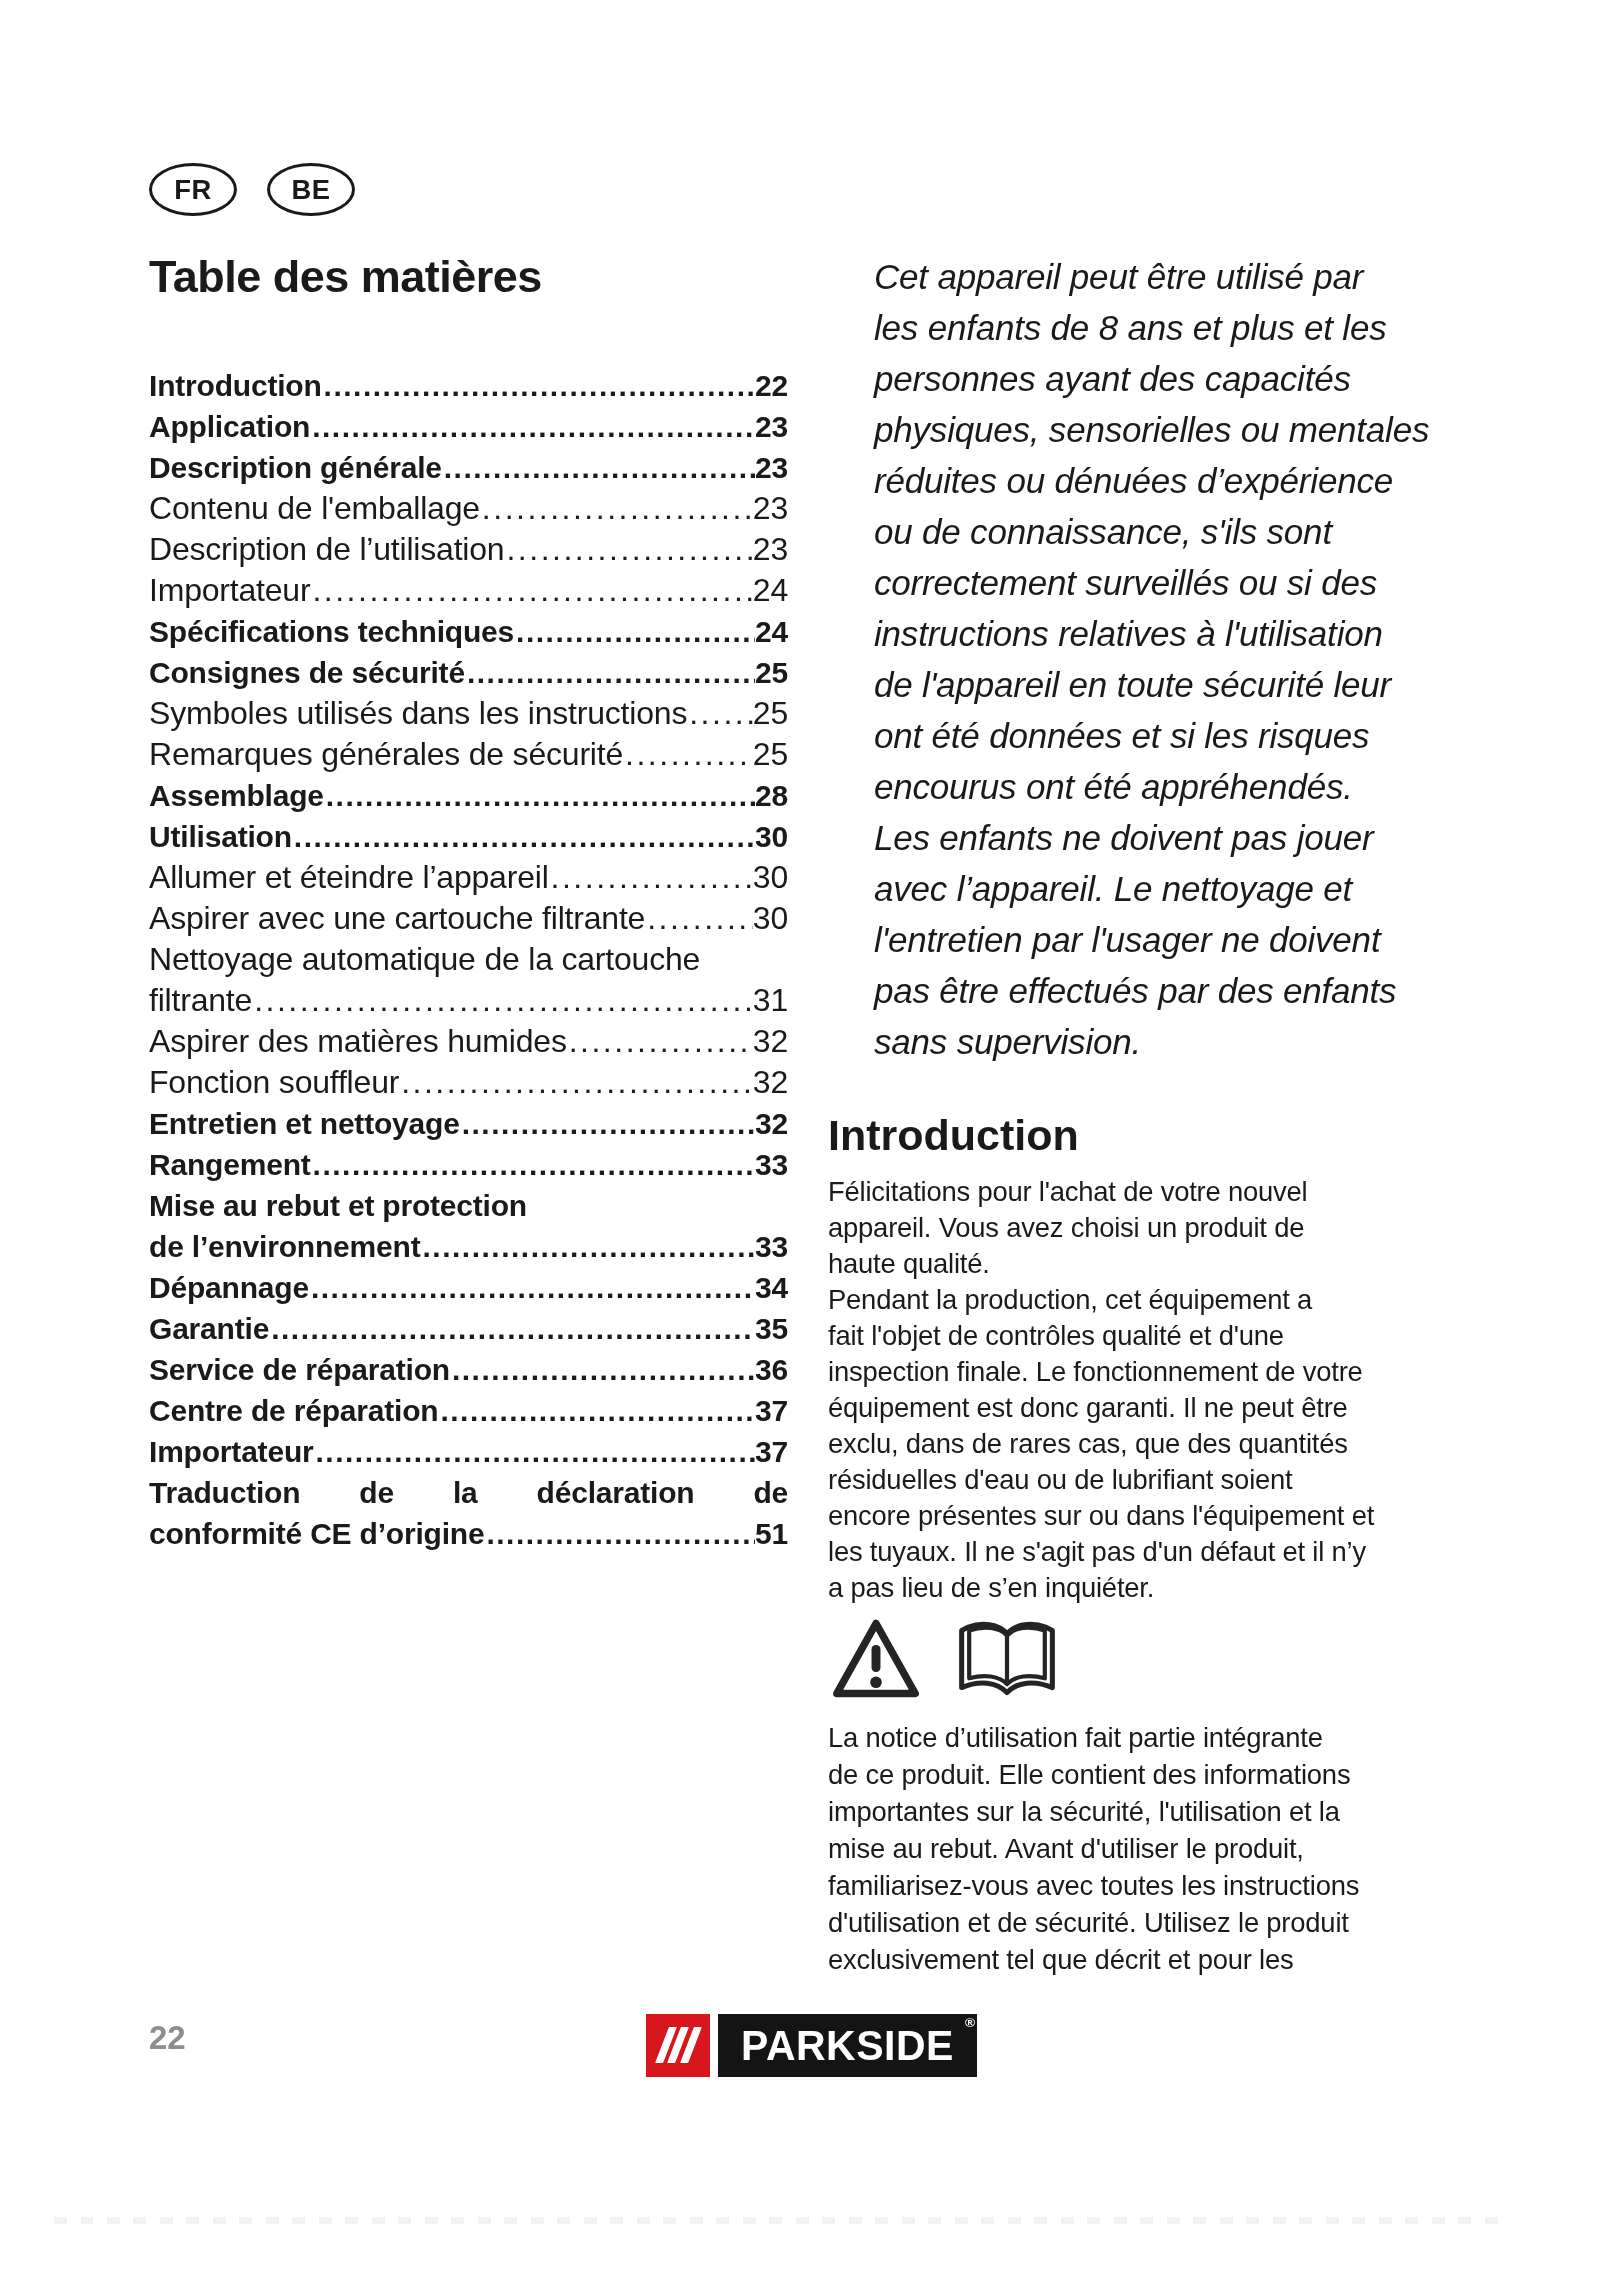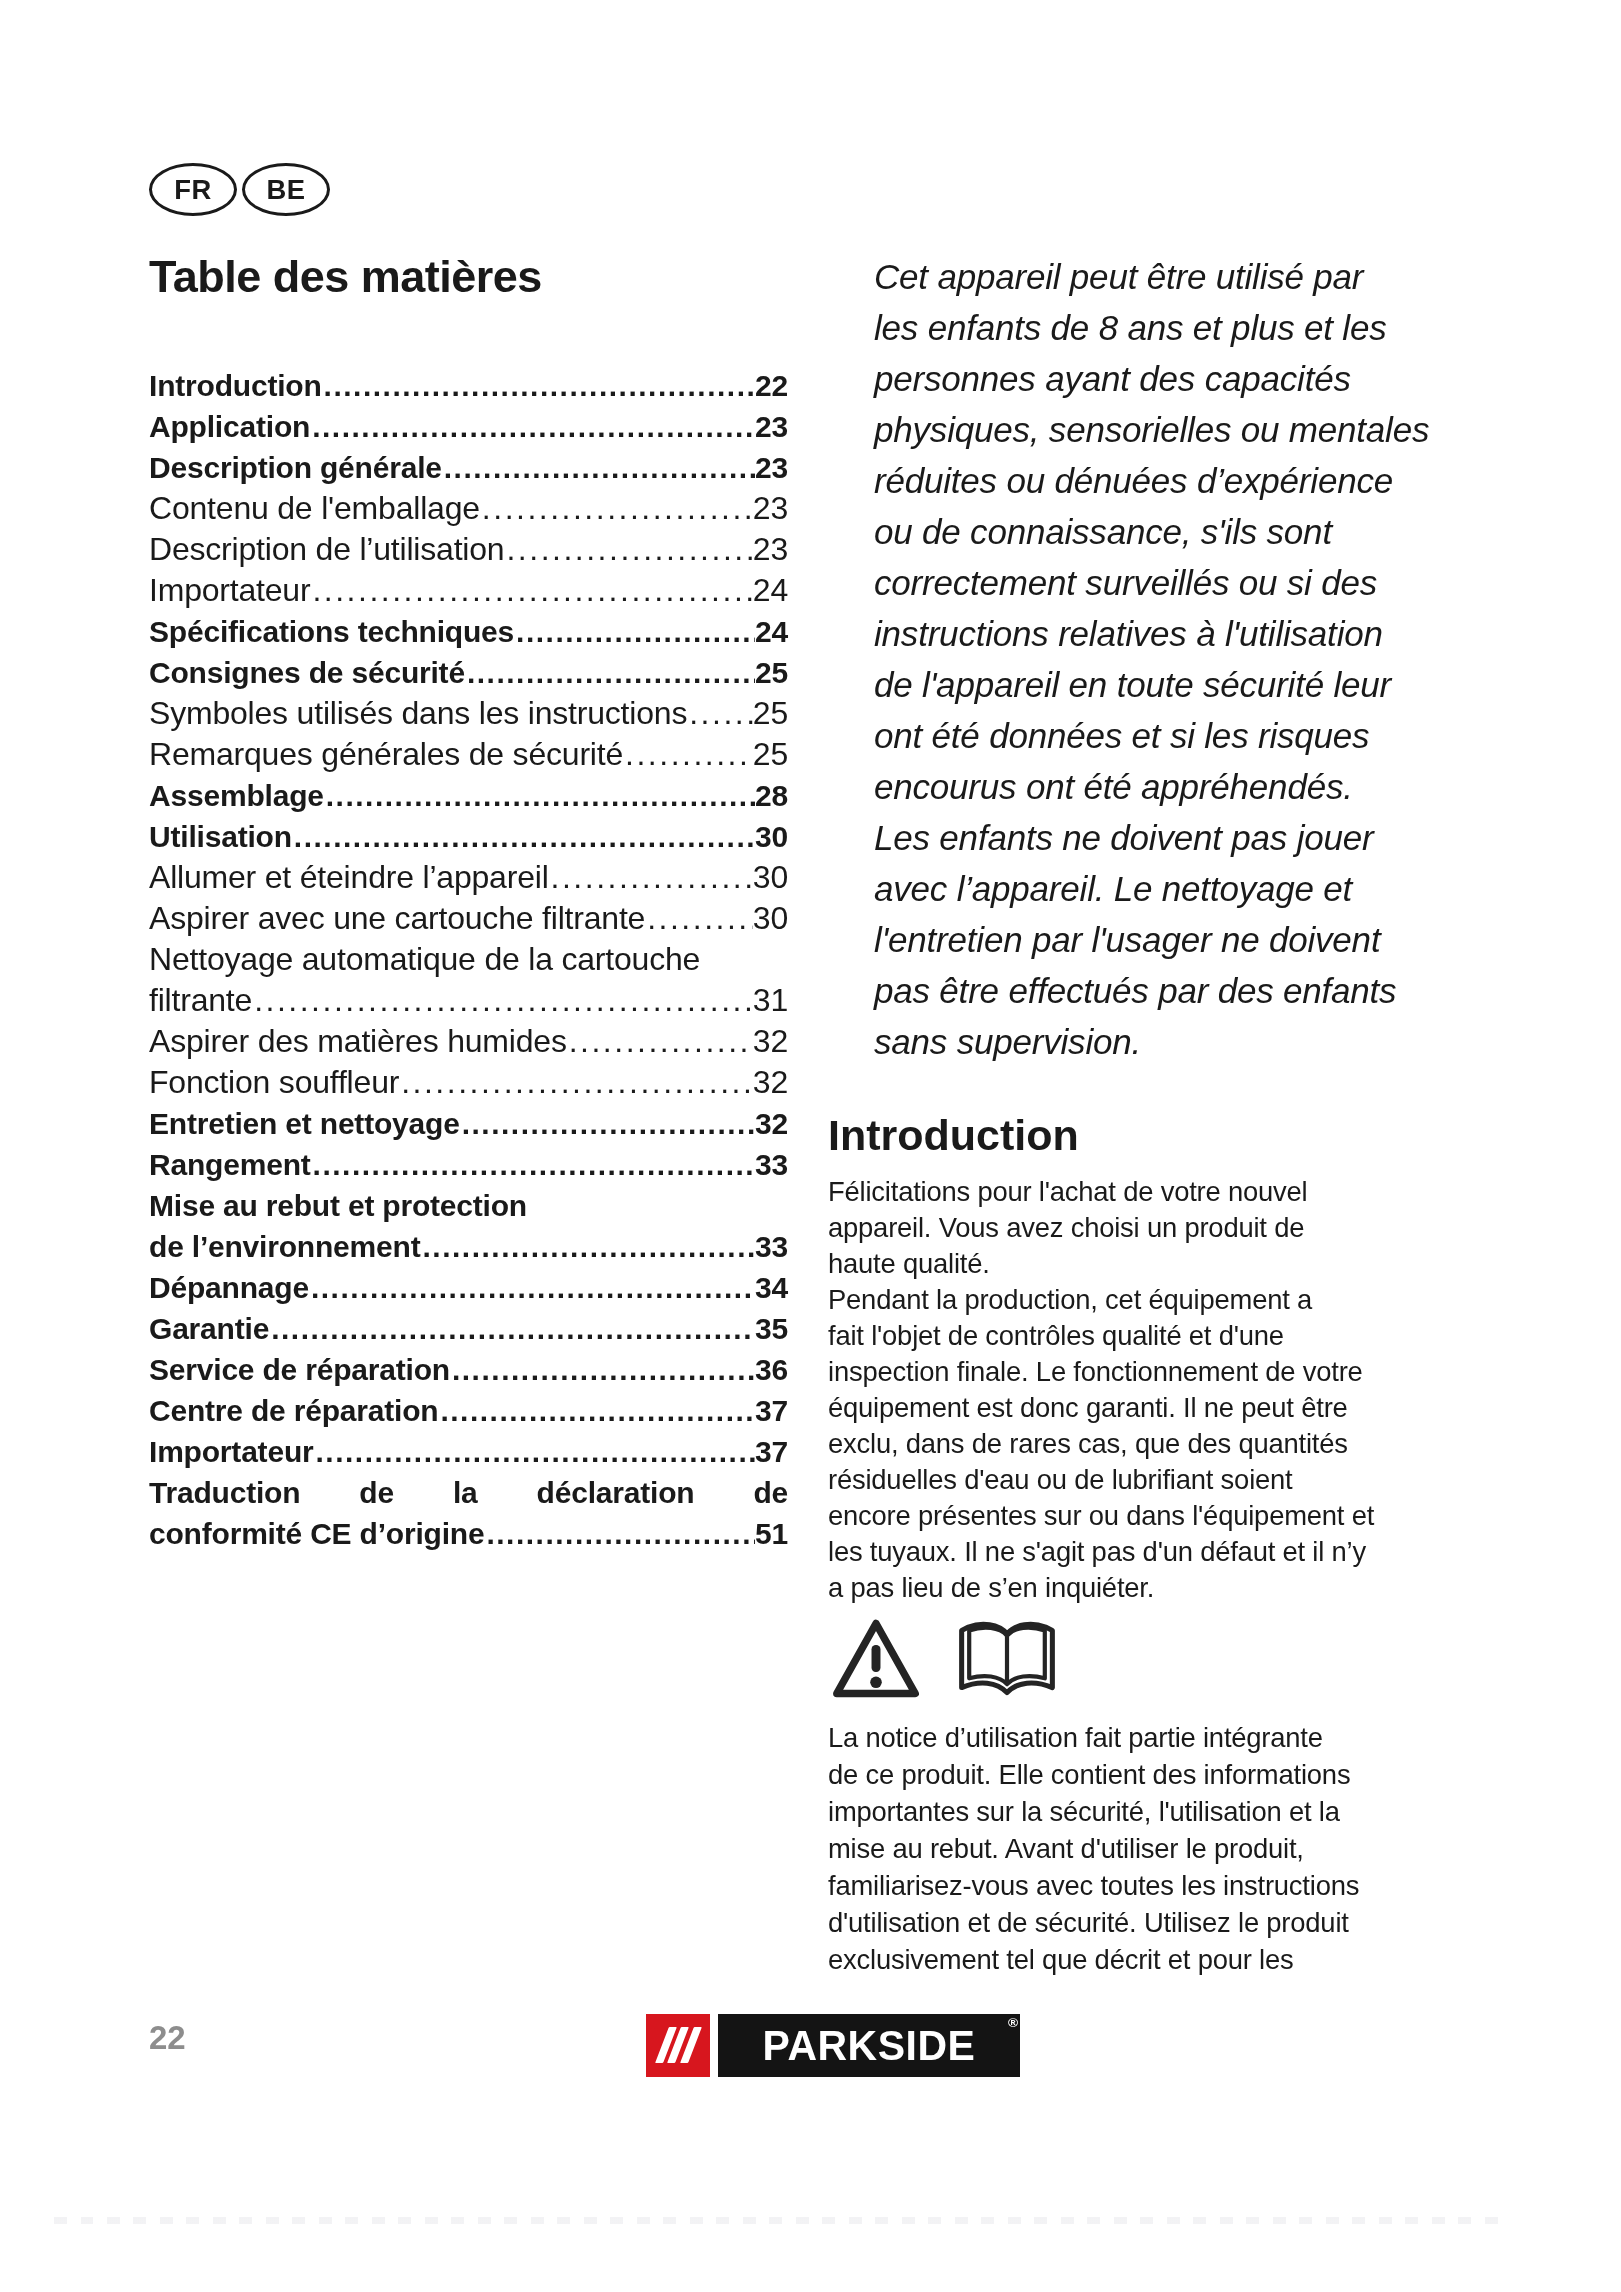--- a/index.html
+++ b/index.html
@@ -5,21 +5,21 @@
   html,body{margin:0;padding:0;background:#e8e8e8;}
   .page{
     position:relative;
     width:1621px;height:2293px;
     background:#ffffff;
     font-family:"Liberation Sans",sans-serif;
     color:#1a1a1a;
     overflow:hidden;
   }
   
-  .badges{position:absolute;left:149px;top:163px;display:flex;gap:5px;}
+  .badges{position:absolute;left:149px;top:163px;display:flex;gap:30px;}
   .badge{
     display:flex;align-items:center;justify-content:center;
     width:88px;height:53px;
     border:3.9px solid #1a1a1a;border-radius:50%;
     font-weight:bold;font-size:27.4px;letter-spacing:0.5px;
     box-sizing:border-box;
   }
   
   .toc-title{
     position:absolute;left:149px;top:251px;margin:0;
@@ -59,21 +59,21 @@
   .intro-p2{
     position:absolute;left:828px;top:1719px;width:663px;
     font-size:27.4px;line-height:37px;white-space:pre-line;letter-spacing:-0.2px;
   }
   
   .page-number{
     position:absolute;left:149px;top:2019px;
     font-size:33px;font-weight:bold;color:#8d8d8d;
   }
   .logo{
-    position:absolute;left:646px;top:2014px;width:374px;height:63px;
+    position:absolute;left:646px;top:2014px;width:331px;height:63px;
     display:flex;
     gap:8px;
   }
   .logo-red{position:relative;width:64px;height:63px;background:#d7161e;flex:0 0 auto;}
   .slash{
     position:absolute;top:12.7px;width:7.8px;height:36px;background:#ffffff;
     transform:skewX(-21deg);border-radius:1px;
   }
   .slash.s1{left:15.7px;} .slash.s2{left:28px;} .slash.s3{left:41px;}
   .logo-black{

